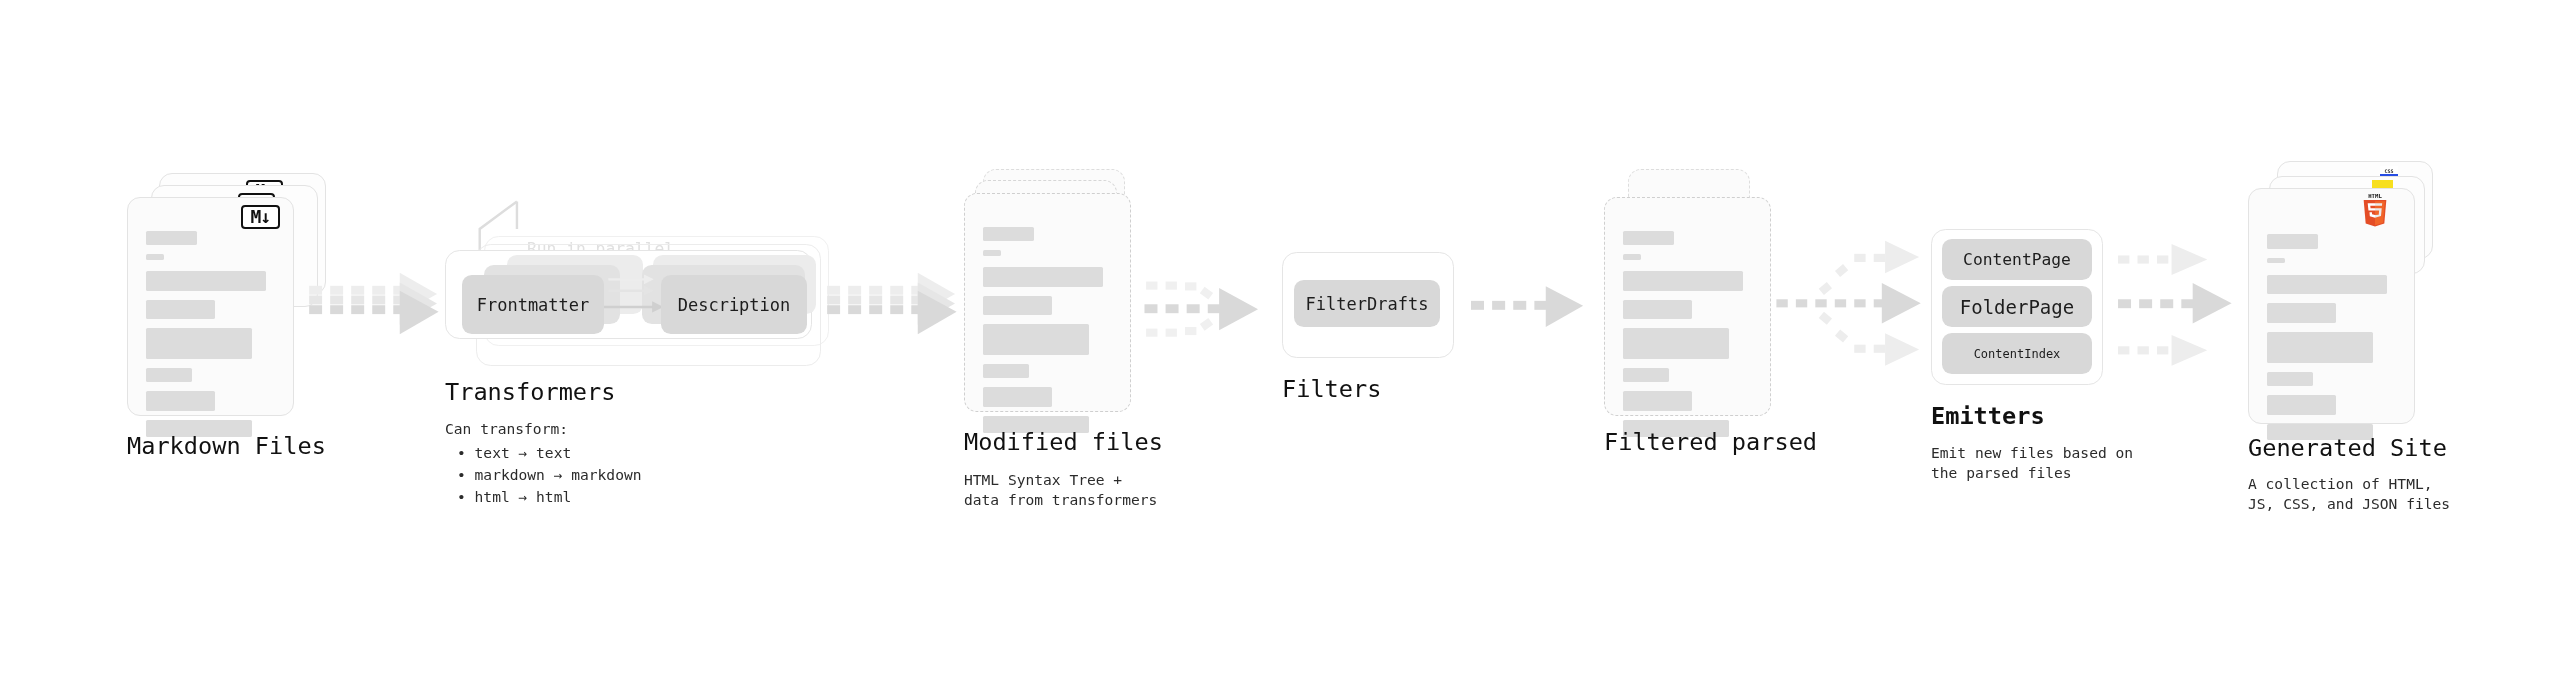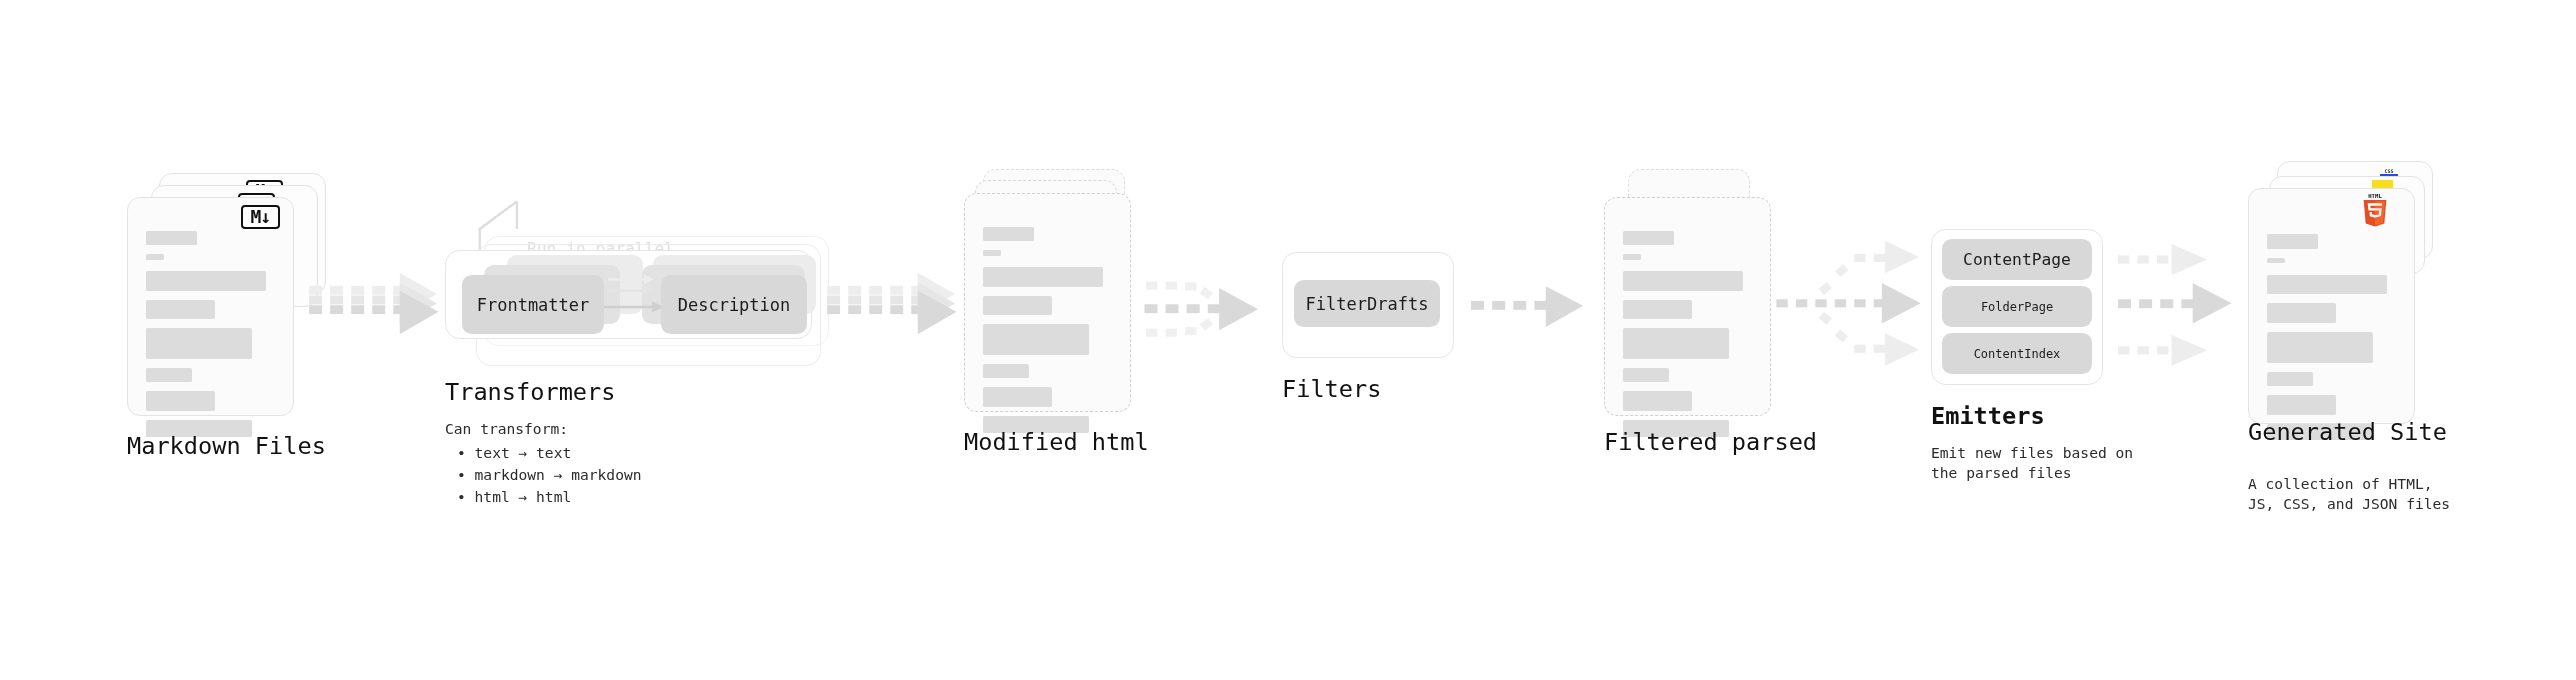--- a/index.html
+++ b/index.html
@@ -230,21 +230,23 @@
       <div class="bar" style="width:18px;height:5.7px;margin-bottom:11.4px;"></div>
       <div class="bar" style="width:120px;height:19.5px;"></div>
       <div class="bar" style="width:69px;height:19.5px;"></div>
       <div class="bar" style="width:106px;height:31px;"></div>
       <div class="bar" style="width:46px;height:14px;"></div>
       <div class="bar" style="width:69px;height:20.3px;"></div>
       <div class="bar" style="width:106px;height:16.3px;"></div>
     </div>
   </div>
 
-  <div class="title" style="left:964px;top:428px;">Modified html</div>
+  <div class="title" style="left:964px;top:428px;">Modified files</div>
+  <div class="sub" style="left:964px;top:470px;">HTML Syntax Tree +
+data from transformers</div>
 
   <svg style="left:1138px;top:265px;width:146px;height:98px;" viewBox="0 0 180 120" width="146" height="98">
     <g fill="#f0f0f0">
       <rect x="10" y="20" width="14" height="10"></rect>
         <rect x="34" y="20" width="14" height="10"></rect>
       <rect x="58" y="21" width="14" height="10"></rect>
         <rect x="78" y="29" width="13" height="10" transform="rotate(36 84 34)"></rect>
       <rect x="10" y="78" width="14" height="10"></rect>
         <rect x="34" y="78" width="14" height="10"></rect>
       <rect x="58" y="76" width="14" height="10"></rect>
@@ -314,21 +316,21 @@
       <rect x="96" y="134" width="14" height="10"></rect>
         <rect x="120" y="134" width="14" height="10"></rect>
       <path d="M134 120 L176 140 L134 160 Z"></path>
     </g>
   </svg>
 
   <div class="groupbox white" style="left:1931px;top:229px;width:172px;height:156px;"></div>
   <div class="pill" style="left:1942px;top:239px;width:150px;height:41px;font-size:16.3px;">
     <span>ContentPage</span>
   </div>
-  <div class="pill" style="left:1942px;top:286px;width:150px;height:41px;font-size:12px;">
+  <div class="pill" style="left:1942px;top:286px;width:150px;height:41px;font-size:19px;">
     <span>FolderPage</span>
   </div>
   <div class="pill" style="left:1942px;top:333px;width:150px;height:41px;font-size:12px;">
     <span>ContentIndex</span>
   </div>
 
   <div class="title" style="left:1931px;top:402px;font-weight:bold;">Emitters</div>
   <div class="sub" style="left:1931px;top:443px;">Emit new files based on
 the parsed files</div>
 
@@ -381,18 +383,18 @@
       <text x="17" y="7" text-anchor="middle" font-size="7" font-weight="bold" font-family="DejaVu Sans Mono, monospace" fill="#111">HTML</text>
       <path d="M3 10 L31 10 L28.5 39 L17 42.5 L5.5 39 Z" fill="#e44d26"></path>
       <path d="M17 11.5 L29.2 11.5 L27 38 L17 41 Z" fill="#f16529"></path>
       <path d="M17 20 L11.5 20 L11.2 17 L17 17 L17 14 L8 14 L8.9 23 L17 23 Z
                M17 28.5 L13.4 27.6 L13.2 25 L10.2 25 L10.6 30 L17 31.8 Z" fill="#ffffff"></path>
       <path d="M17 20 L17 23 L22.1 23 L21.6 28 L17 28.5 L17 31.8 L24.4 29.8 L25.3 20 Z
                M17 14 L17 17 L25.6 17 L25.9 14 Z" fill="#ebebeb"></path>
     </svg>
   </div>
 
-  <div class="title" style="left:2248px;top:418px;">Generated Site</div>
+  <div class="title" style="left:2248px;top:434px;">Generated Site</div>
   <div class="sub" style="left:2248px;top:474px;">A collection of HTML,
 JS, CSS, and JSON files</div>
 
 </div>
 
 
 </body></html>

